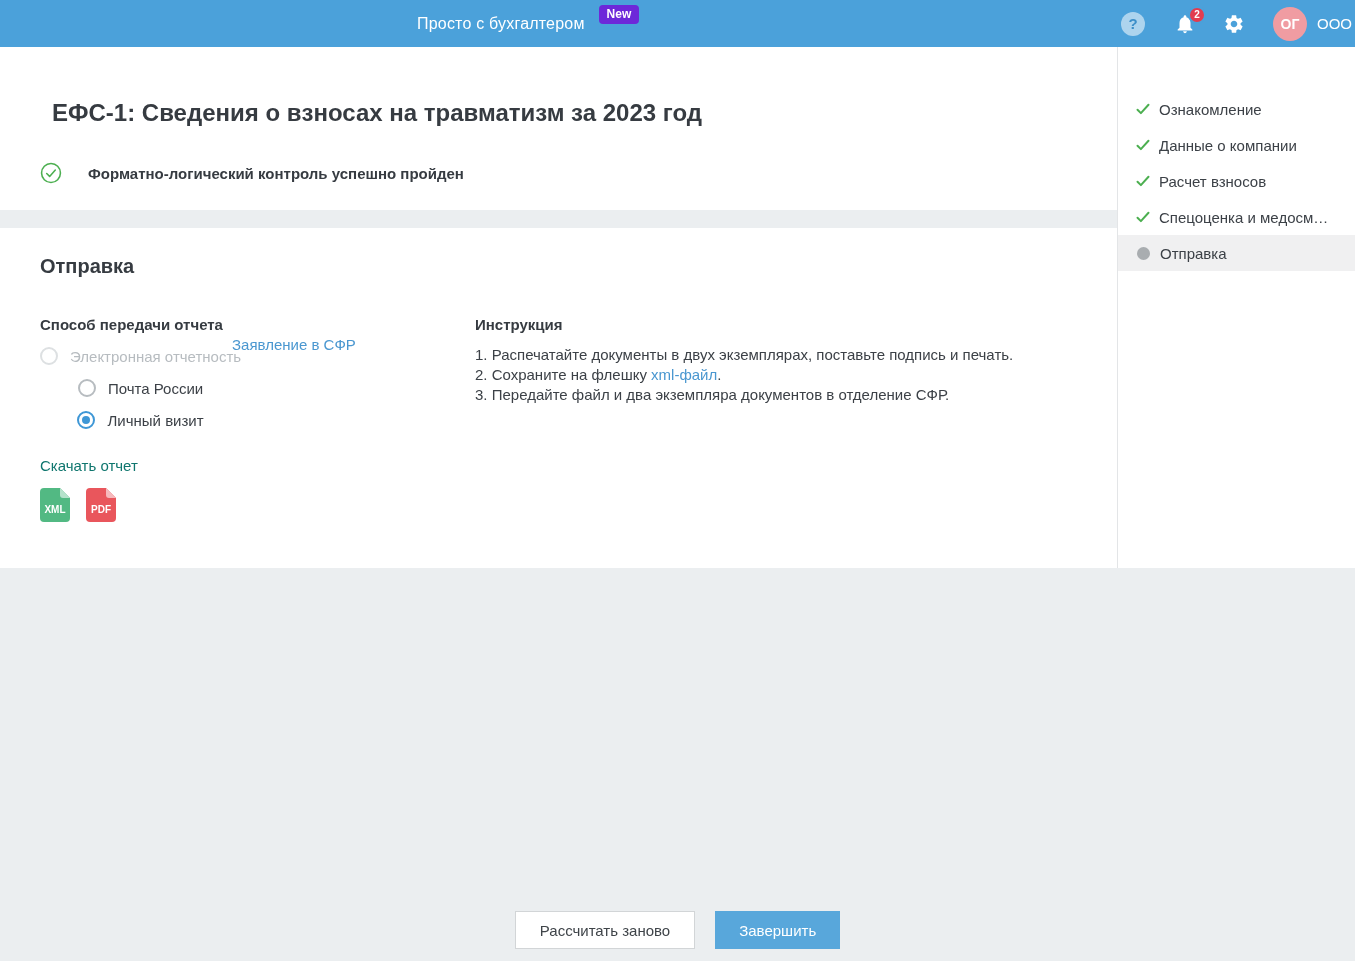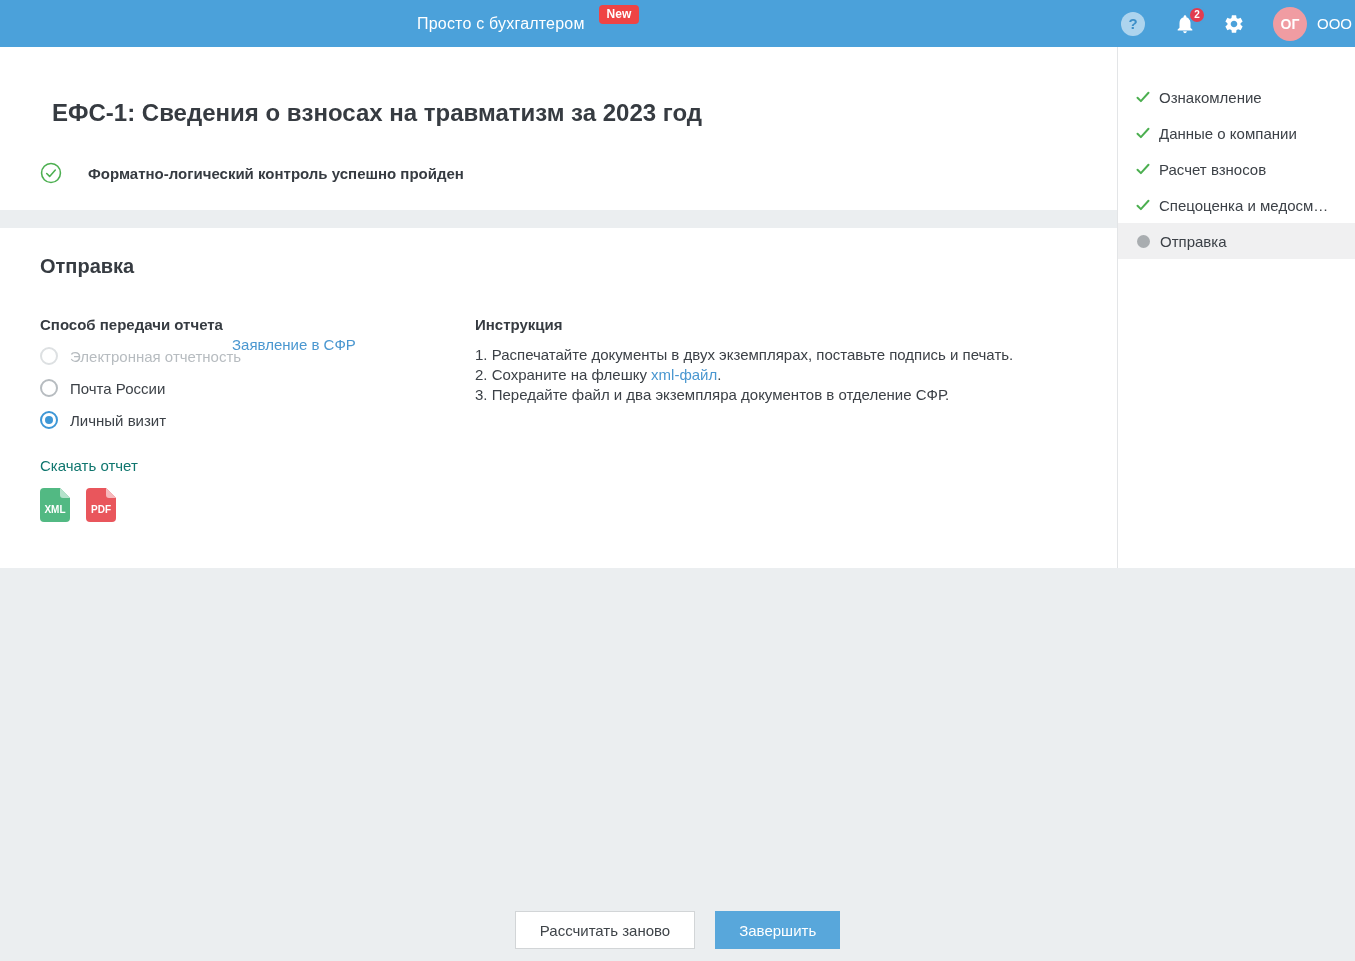--- a/index.html
+++ b/index.html
@@ -12,21 +12,21 @@
     color:#3c4147;
   }
   .screen { position:absolute; inset:0; width:1355px; height:961px; }
 
   
   .header { position:absolute; top:0; left:0; width:1355px; height:47px; background:#4BA1DA; }
   .header-center { position:absolute; left:417px; top:0; height:47px; display:flex; align-items:center; }
   .app-title { color:#ffffff; font-size:16px; letter-spacing:.2px; white-space:nowrap; }
   .new-badge {
     margin-left:14px; transform:translateY(-9px);
-    background:#ef4444; color:#fff; font-size:12px; font-weight:bold;
+    background:#6d28d9; color:#fff; font-size:12px; font-weight:bold;
     padding:3px 8px 4px; border-radius:4px; line-height:1;
   }
   .header-right { position:absolute; right:3px; top:0; height:47px; display:flex; align-items:center; }
   .help-btn {
     width:24px; height:24px; border-radius:50%; background:rgba(255,255,255,.55);
     color:#3c8fc9; font-weight:bold; font-size:15px;
     display:flex; align-items:center; justify-content:center; cursor:pointer;
   }
   .bell-wrap { position:relative; margin-left:29px; width:22px; height:22px; cursor:pointer; }
   .notif-badge {
@@ -48,41 +48,41 @@
   .page-title { position:absolute; left:52px; top:52px; font-size:24px; font-weight:bold; color:#363b41; white-space:nowrap; }
   .status-row { position:absolute; left:40px; top:115px; display:flex; align-items:center; }
   .status-icon { width:22px; height:22px; flex:0 0 auto; }
   .status-text { margin-left:26px; font-size:15px; font-weight:bold; color:#363b41; }
 
   
   .block-send { position:absolute; top:228px; left:0; width:1117px; height:340px; background:#ffffff; }
   .section-title { position:absolute; left:40px; top:27px; font-size:20px; font-weight:bold; color:#363b41; }
   .method-label { position:absolute; left:40px; top:88px; font-size:15px; font-weight:bold; color:#363b41; }
   .radio-group { position:absolute; left:40px; top:119px; }
-  .radio-row { display:flex; align-items:center; height:18px; margin-bottom:14px; cursor:pointer; }
+  .radio-row { display:flex; align-items:center; height:18px; margin-bottom:14px; cursor:pointer;justify-content:center; }
   .radio { width:18px; height:18px; border-radius:50%; border:2px solid #b7bcc0; background:#fff; position:relative; flex:0 0 auto; }
   .radio.disabled { border-color:#dde0e2; }
   .radio.selected { border-color:#3E97D6; }
   .radio.selected::after { content:""; position:absolute; inset:3px; border-radius:50%; background:#3E97D6; }
   .radio-label { margin-left:12px; font-size:15px; color:#3c4147; white-space:nowrap; }
   .radio-label.disabled { color:#b7bcc0; }
   .sfr-link { position:absolute; left:232px; top:108px; font-size:15px; color:#4A97D0; text-decoration:none; white-space:nowrap; cursor:pointer; }
   .download-label { position:absolute; left:40px; top:229px; font-size:15px; color:#0f766e; }
   .files { position:absolute; left:40px; top:260px; display:flex; gap:16px; }
   .file-btn { cursor:pointer; display:block; }
 
   .instruction { position:absolute; left:475px; top:88px; width:600px; }
   .instruction-title { font-size:15px; font-weight:bold; color:#363b41; }
   .instruction-list { margin-top:12px; font-size:15px; line-height:20px; color:#3c4147; }
   .xml-link { color:#4A97D0; text-decoration:none; cursor:pointer; }
 
   
   .sidebar {
     position:absolute; left:1117px; top:47px; width:238px; height:521px;
-    background:#ffffff; border-left:1px solid #e3e5e7; padding-top:32px;
+    background:#ffffff; border-left:1px solid #e3e5e7; padding-top:44px;
   }
   .step { height:36px; display:flex; align-items:center; padding-left:17px; font-size:15px; color:#3c4147; cursor:pointer; white-space:nowrap; }
   .step-check { width:16px; height:16px; margin-right:8px; flex:0 0 auto; }
   .step.current { background:#f0f0f1; }
   .step-dot { width:13px; height:13px; border-radius:50%; background:#a9adb0; margin:0 10px 0 2px; flex:0 0 auto; }
 
   
   .footer-actions { position:absolute; left:0; right:0; bottom:12px; display:flex; justify-content:center; gap:20px; }
   .btn { height:38px; border-radius:0; font-size:15px; font-family:inherit; cursor:pointer; }
   .btn-secondary { background:#ffffff; border:1px solid #d2d5d7; color:#3f4449; padding:0 24px; }

